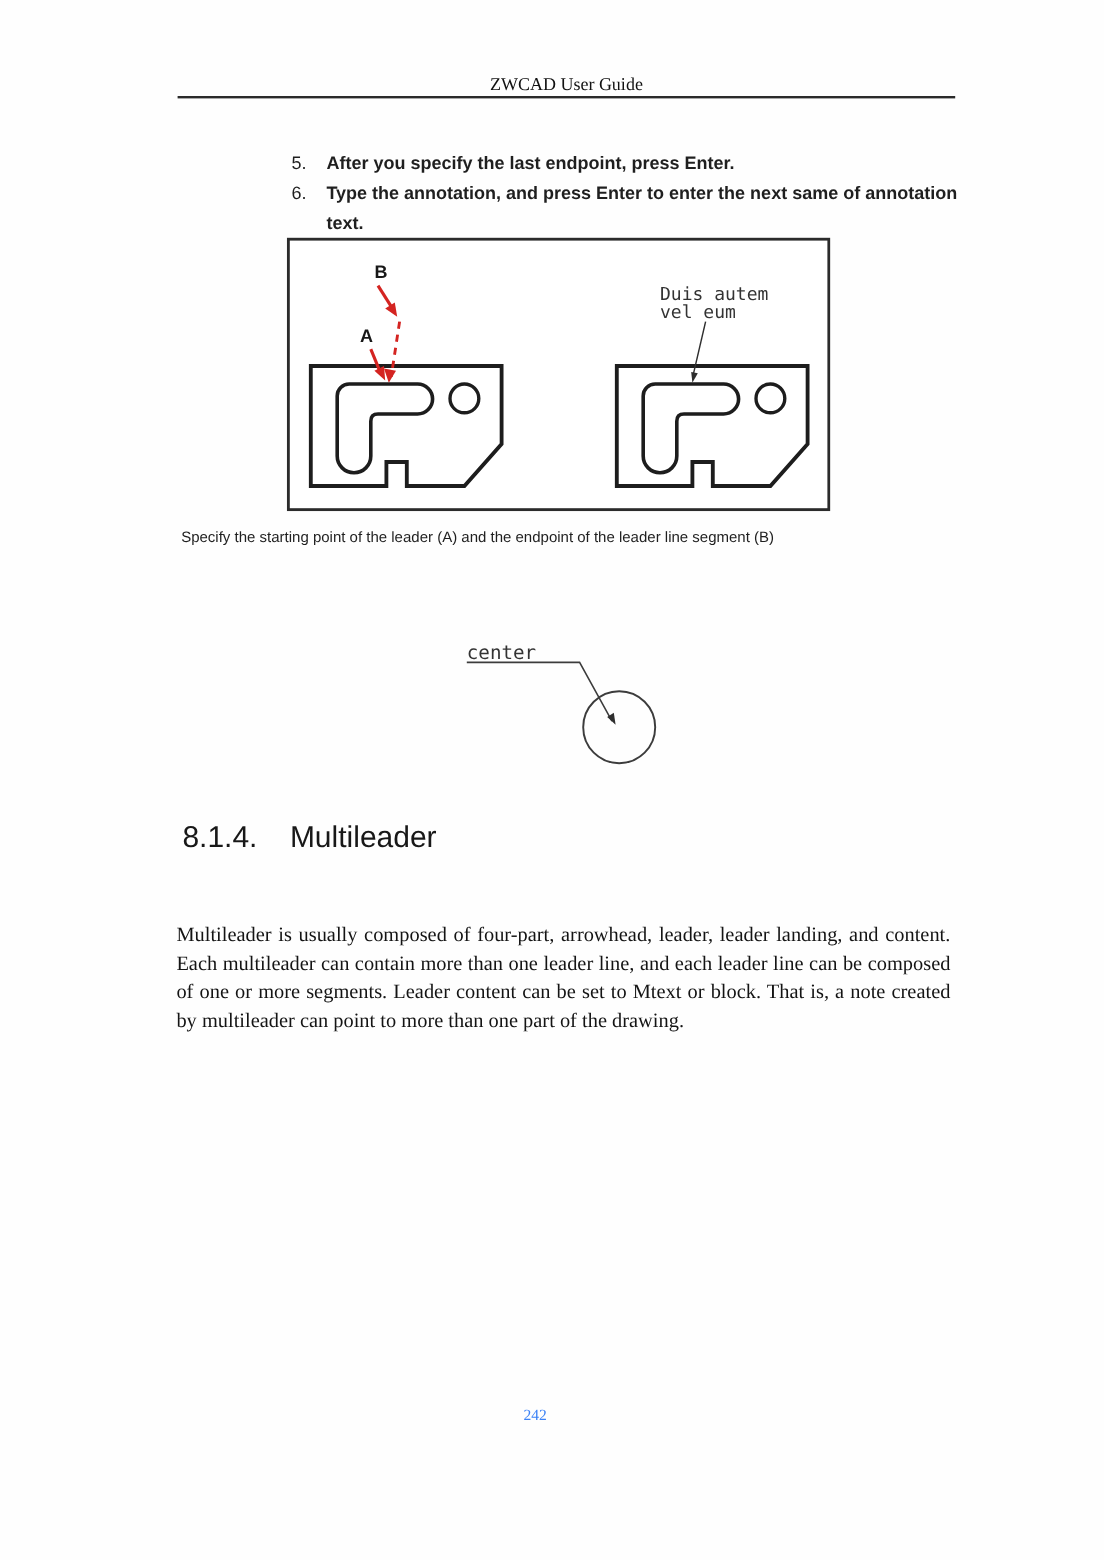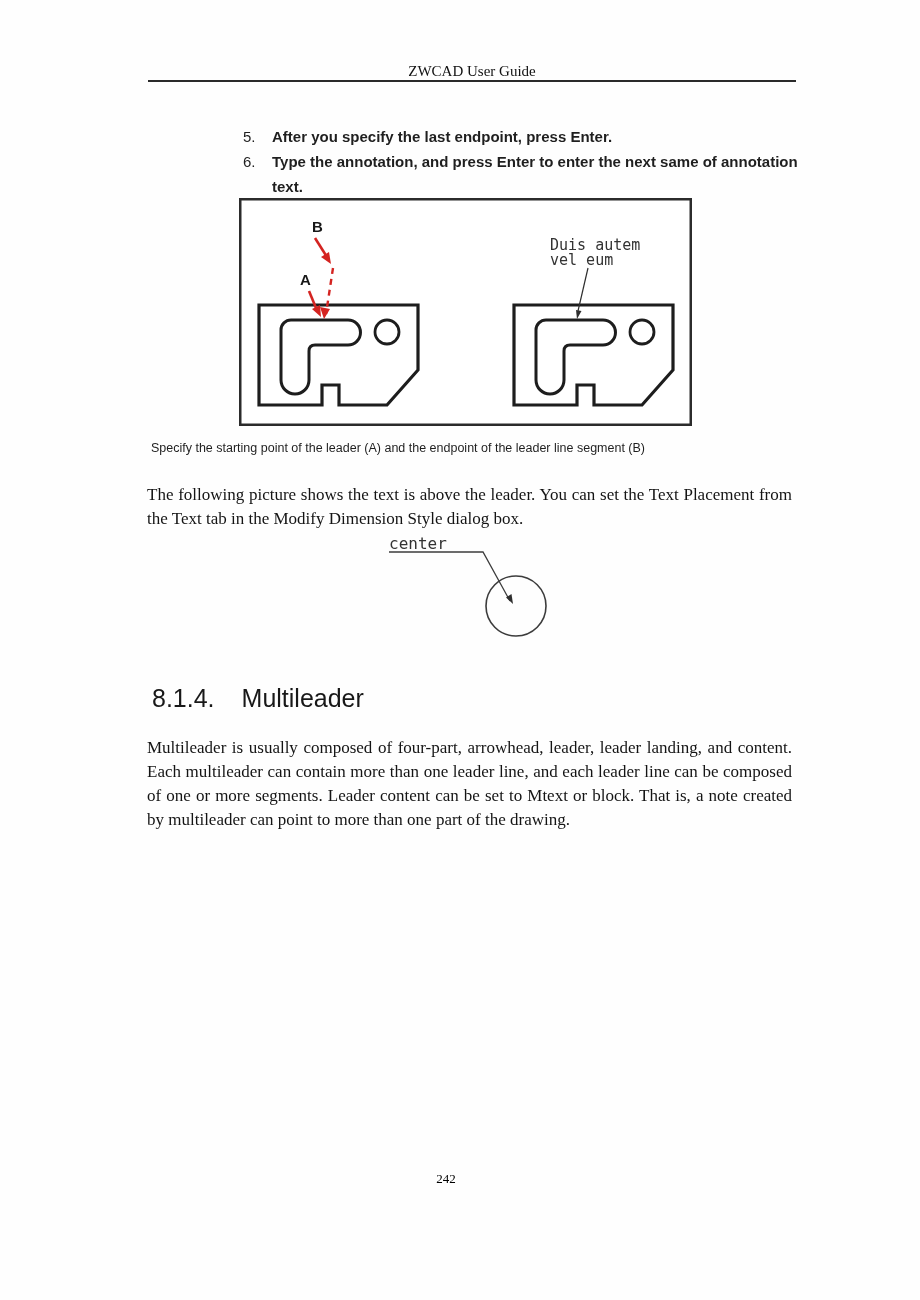--- a/index.html
+++ b/index.html
@@ -52,21 +52,21 @@
 
   
   .body-para {
     position: absolute;
     left: 147px; width: 645px;
     font: 17px/24px "Liberation Serif", serif;
     text-align: justify;
     color: #141414;
   }
   .para-following { top: 483px; }
-  .para-multi-1 { top: 736px; }
+  .para-multi-1 { top: 767px; }
   .para-multi-2 { top: 861px; }
 
   
   .figure2 { position: absolute; top: 530px; left: 380px; width: 180px; height: 120px; }
 
   
   .section-heading {
     position: absolute;
     top: 685px; left: 152px;
     font: 25px/1.1 "Liberation Sans", sans-serif;
@@ -75,21 +75,21 @@
     text-align: right;
   }
   .section-heading .section-title { margin-left: 27px; }
 
   
   .page-number {
     position: absolute;
     top: 1171px; left: 0; width: 844px;
     text-align: center;
     font: 13px/1.2 "Liberation Serif", serif;
-    color: #000000;
+    color: #3b82f6;
     padding-left: 48px;
   }
 
   svg text.cad {
     font-family: "DejaVu Sans Mono", monospace;
     fill: #333;
   }
   svg text.red-label {
     font-family: "Liberation Sans", sans-serif;
     font-weight: bold;
@@ -144,21 +144,20 @@
     <polygon points="82,119 73,111 81,107" fill="#d42421"></polygon>
 
     <text class="cad" x="311" y="52" font-size="15">Duis autem</text>
     <text class="cad" x="311" y="67" font-size="15">vel eum</text>
     <line x1="349" y1="70" x2="339" y2="113" stroke="#2e2e2e" stroke-width="1.2"></line>
     <polygon points="338,121 337,112 342.5,113" fill="#2e2e2e"></polygon>
   </svg>
 
   <div class="figure-caption">Specify the starting point of the leader (A) and the endpoint of the leader line segment (B)</div>
 
-  <div class="body-para para-following">The following picture shows the text is above the leader. You can set the Text Placement from the Text tab in the Modify Dimension Style dialog box.</div>
 
   <svg class="figure2" viewBox="0 0 180 120" xmlns="http://www.w3.org/2000/svg">
     <text class="cad" x="9" y="19" font-size="16">center</text>
     <polyline points="9,22 103,22 130,71" fill="none" stroke="#3c3c3c" stroke-width="1.3"></polyline>
     <polygon points="133,74 126,67.5 131.5,64" fill="#2e2e2e"></polygon>
     <circle cx="136" cy="76" r="30" fill="none" stroke="#3c3c3c" stroke-width="1.6"></circle>
   </svg>
 
   <div class="section-heading">
     <span class="section-number">8.1.4.</span><span class="section-title">Multileader</span>

